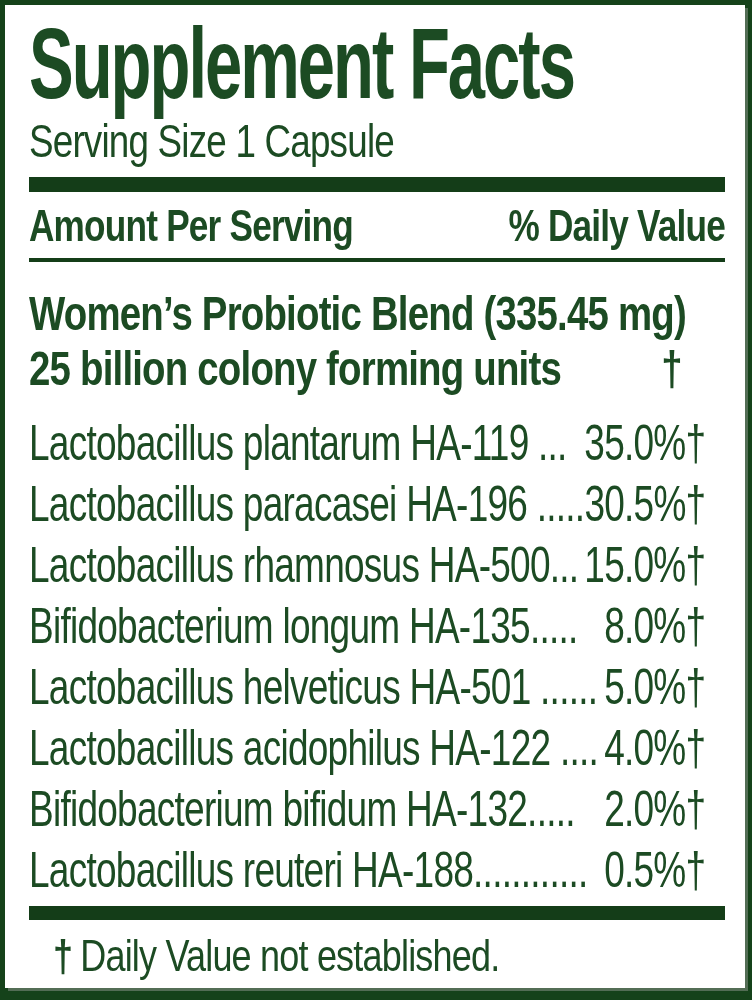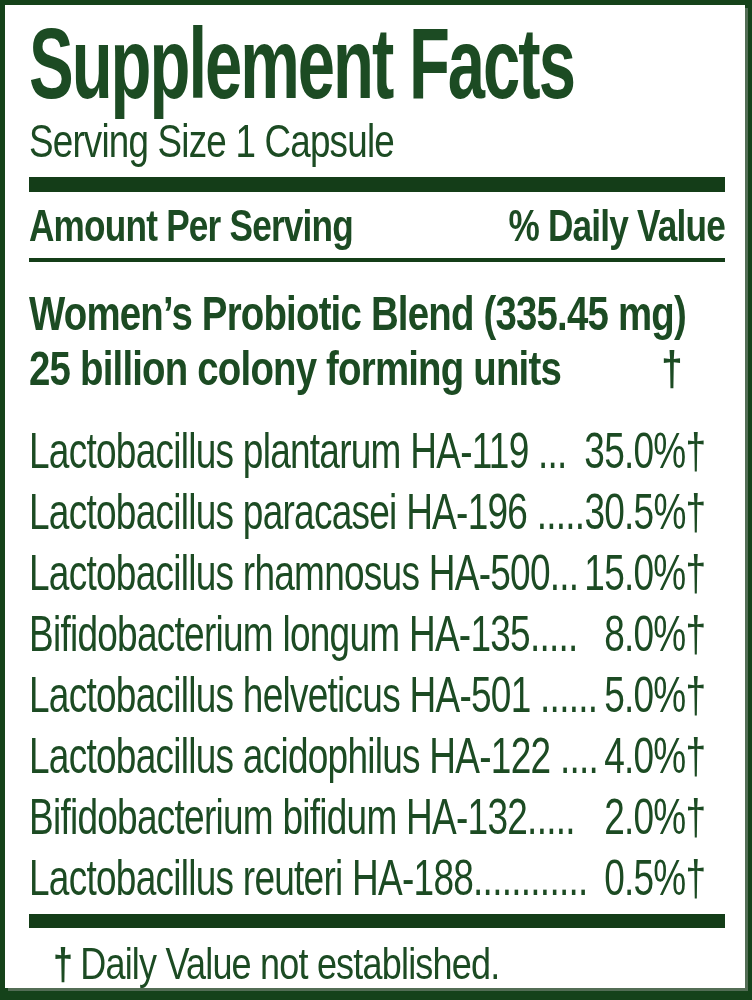--- a/index.html
+++ b/index.html
@@ -44,21 +44,21 @@
   .blend-title{
     font-size:48px;font-weight:bold;line-height:55px;
     letter-spacing:-1px;margin-top:24px;white-space:nowrap;
   }
   .blend-sub{
     display:flex;justify-content:space-between;
     font-size:48px;font-weight:bold;line-height:55px;
     letter-spacing:-1px;white-space:nowrap;
   }
   .blend-sub .dv-sym{margin-right:54px;}
-  .rows{margin-top:30px;}
+  .rows{margin-top:22px;}
   .row{
     display:flex;justify-content:space-between;
     font-size:50px;line-height:50px;letter-spacing:-1px;
     margin-bottom:11px;white-space:nowrap;padding-right:27px;box-sizing:border-box;
   }
   .footnote{
     font-size:45px;line-height:48px;letter-spacing:-1px;
     margin-top:12px;padding-left:30px;white-space:nowrap;box-sizing:border-box;
   }
   .footnote .dagger{font-weight:bold;margin-right:10px;}

